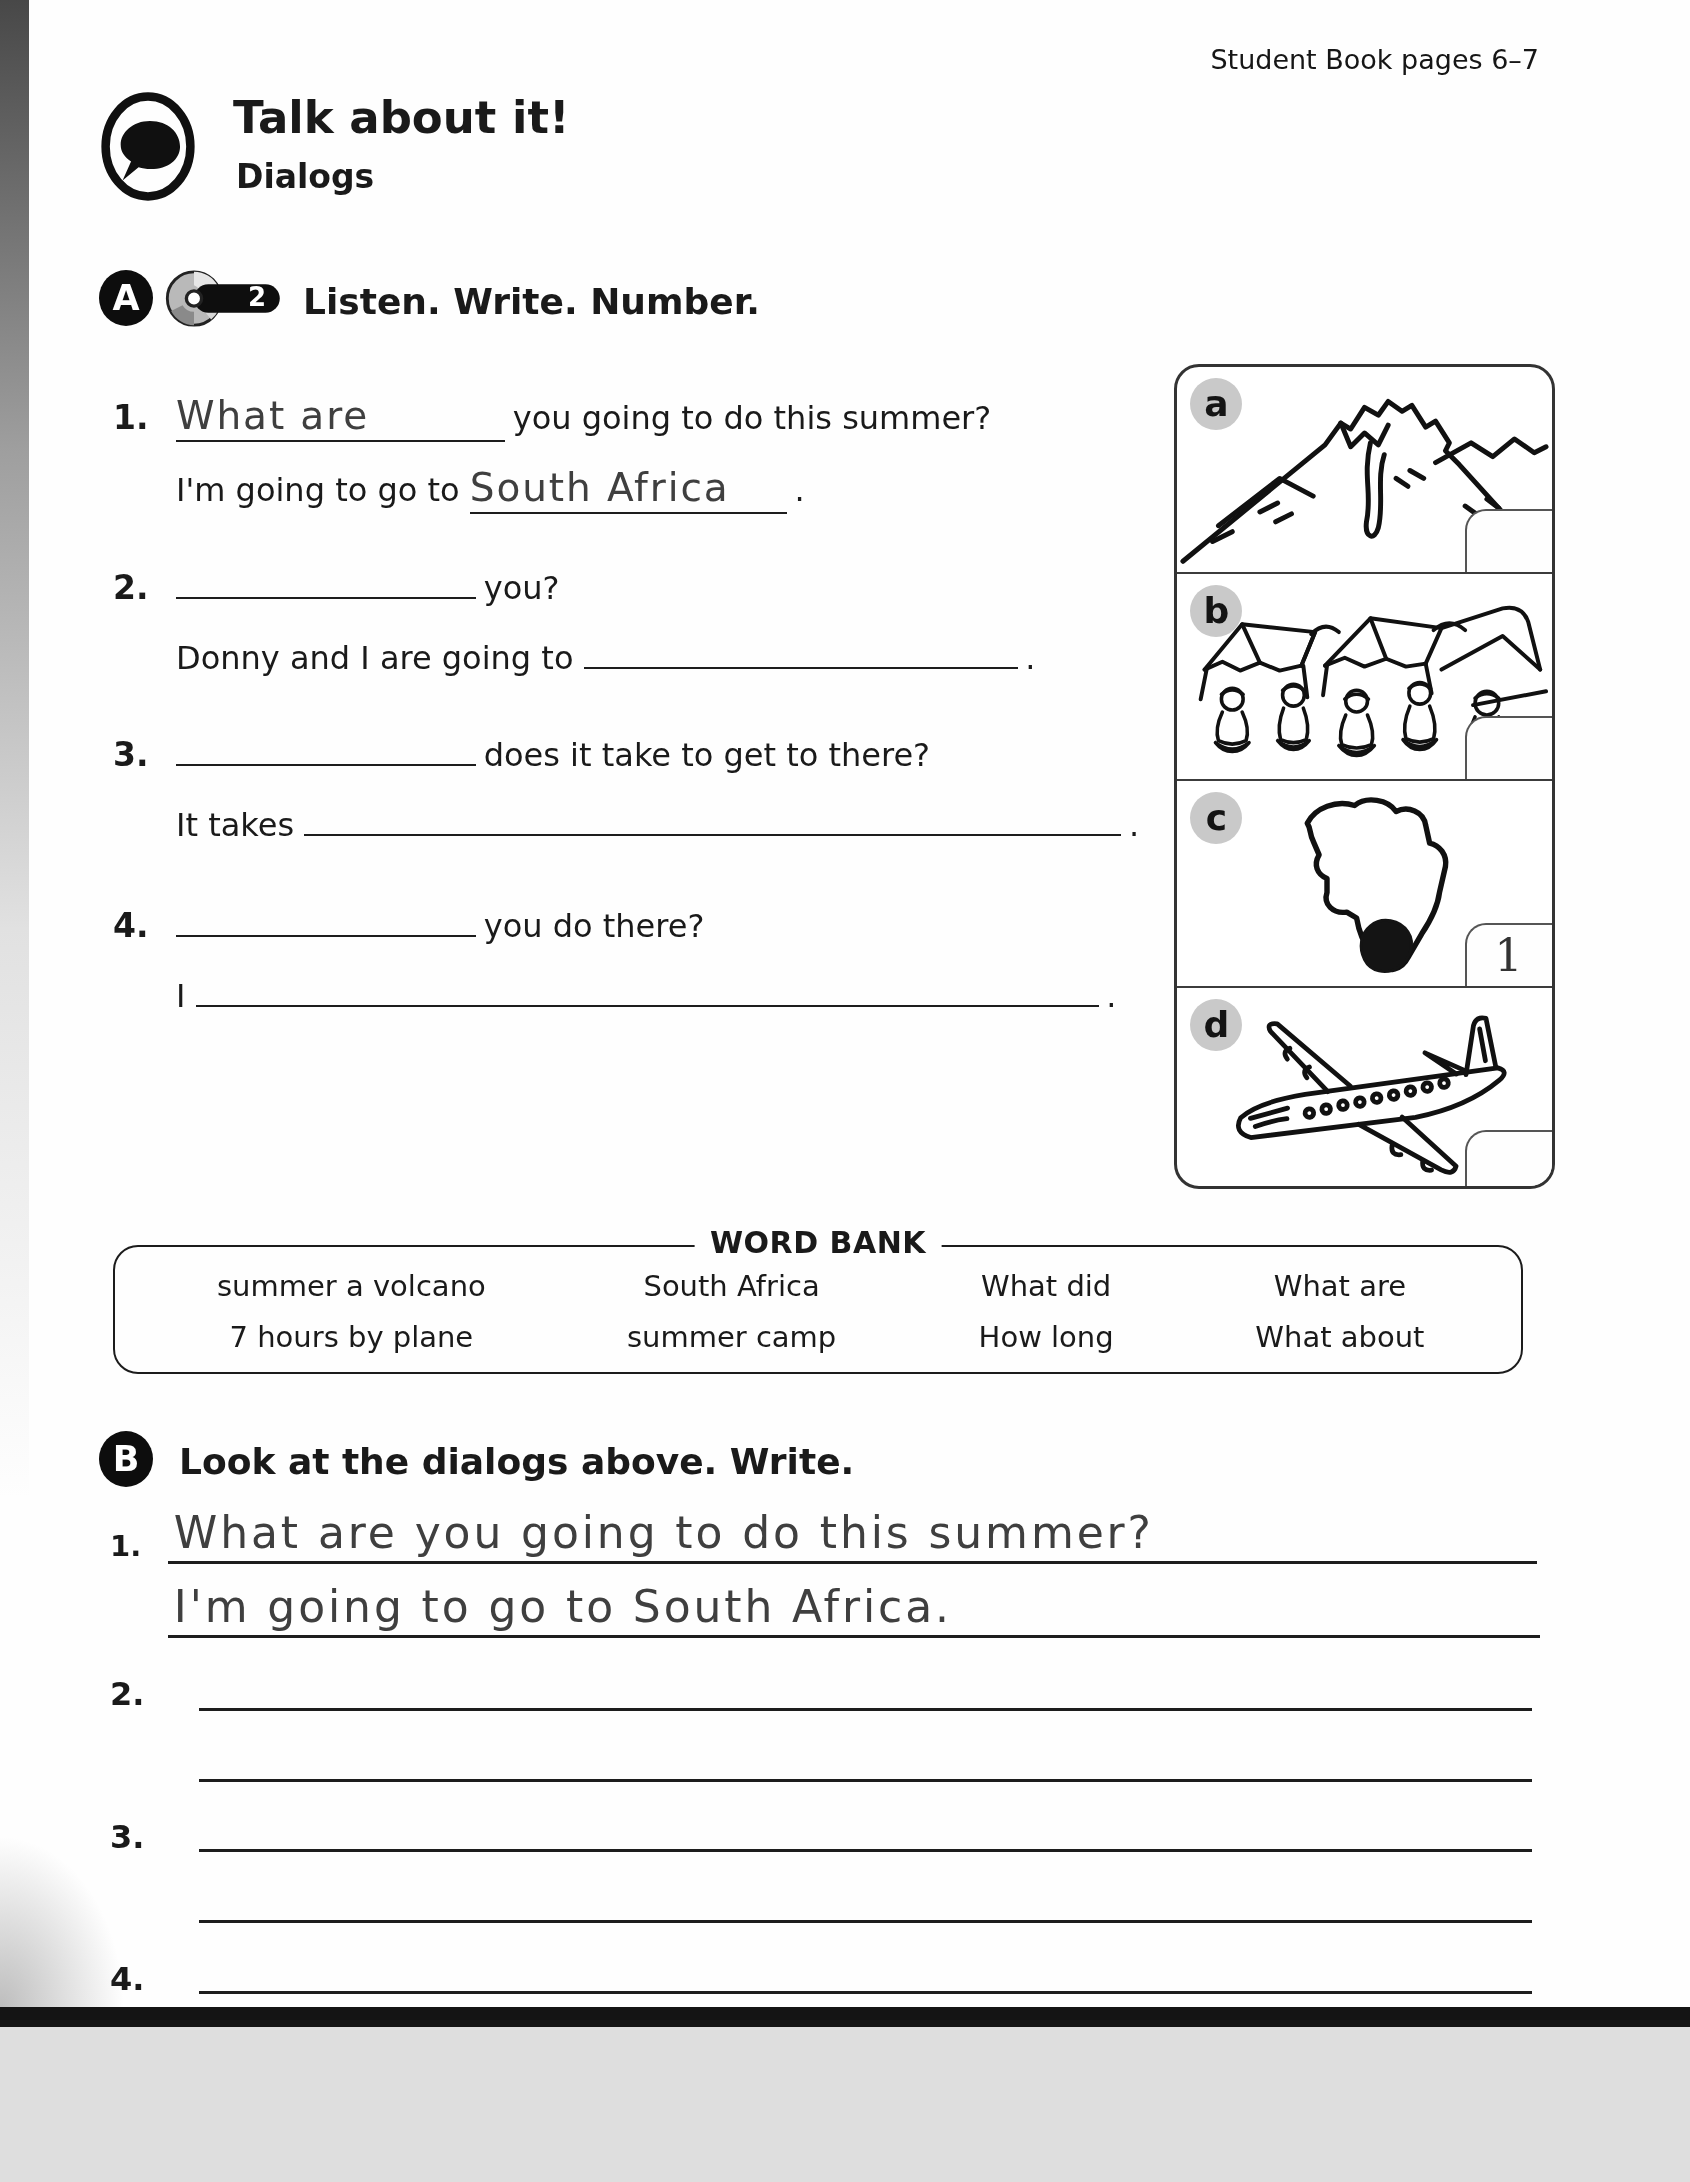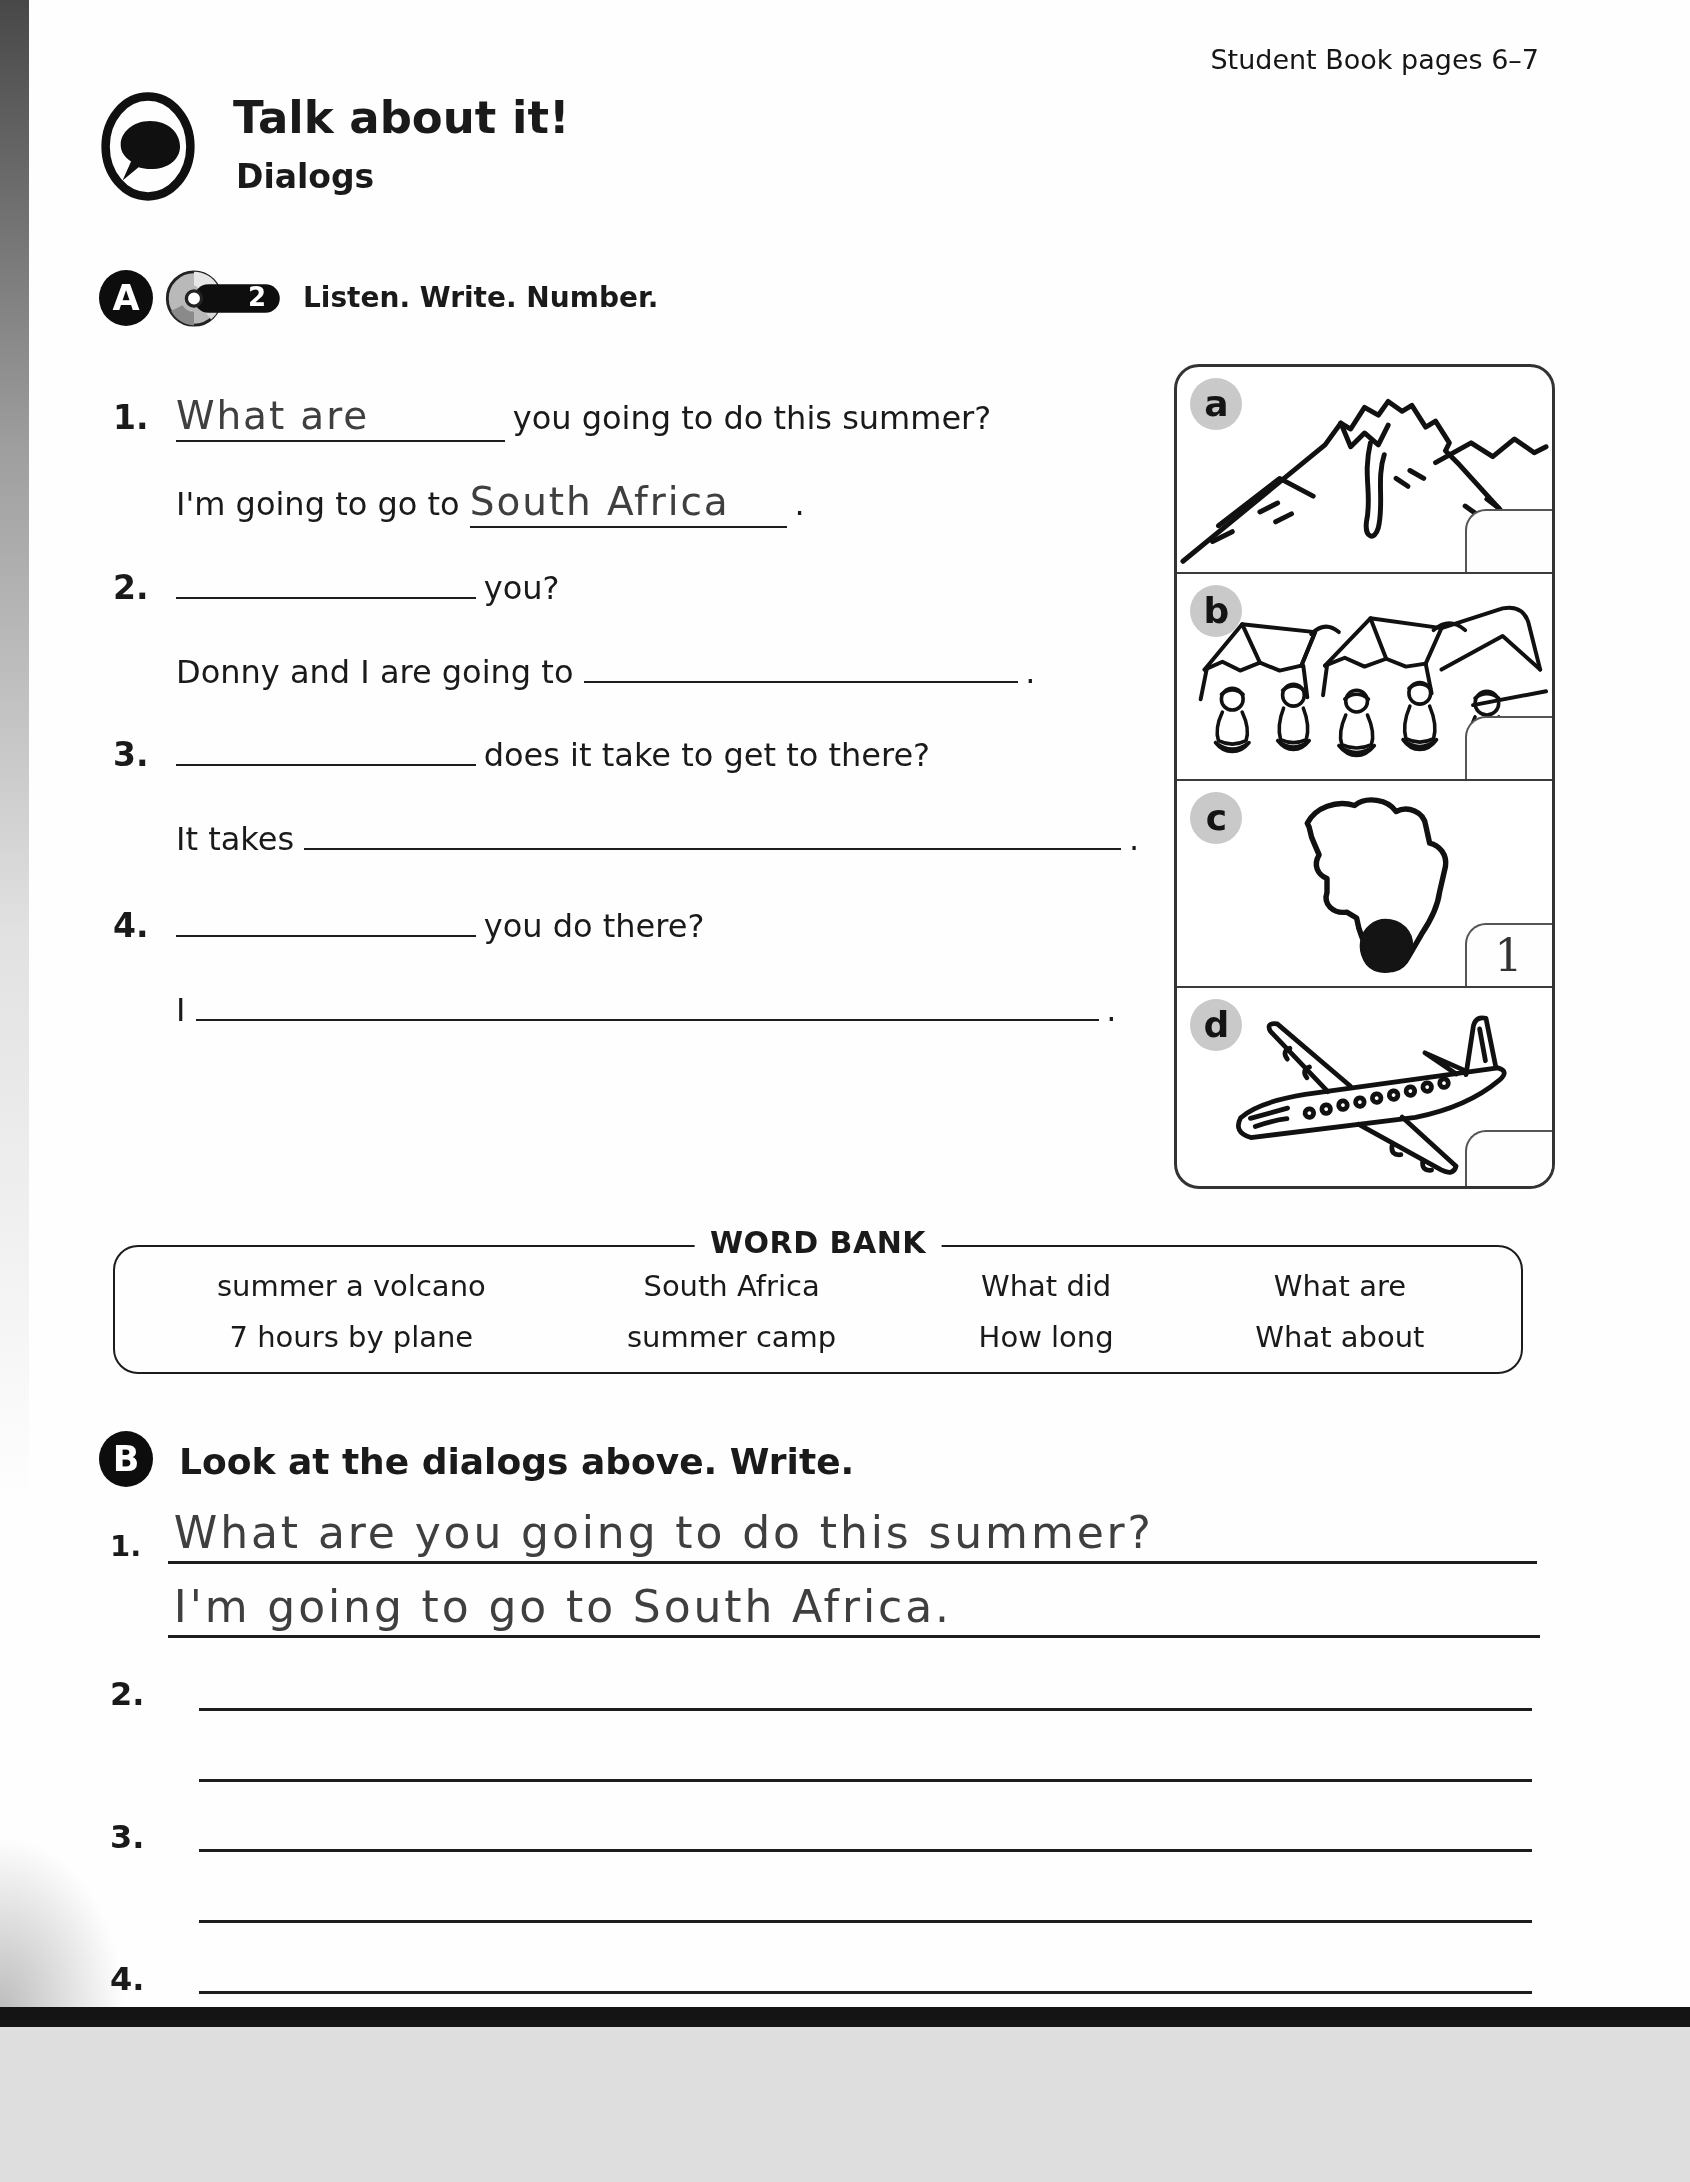--- a/index.html
+++ b/index.html
@@ -24,32 +24,32 @@
   .header-note { top:44px; right:152px; font-size:27px; color:#161616; }
   .logo { top:88px; left:99px; width:98px; height:117px; }
   .lesson-title { top:91px; left:233px; font-size:45px; font-weight:bold; }
   .lesson-subtitle { top:157px; left:236px; font-size:33px; font-weight:bold; }
 
   .sec-circle { width:54px; height:56px; background:#0d0d0d; border-radius:50%;
     color:#fff; font-weight:bold; font-size:35px;
     display:flex; align-items:center; justify-content:center; }
   .secA-circle { top:270px; left:99px; }
   .secB-circle { top:1431px; left:99px; }
-  .secA-instr { top:281px; left:303px; font-size:28px; font-weight:bold; }
+  .secA-instr { top:281px; left:303px; font-size:36px; font-weight:bold; }
   .secB-instr { top:1441px; left:179px; font-size:36px; font-weight:bold; }
 
   
   .cd-wrap { top:268px; left:163px; width:123px; height:61px; }
   .cd-num { position:absolute; left:75px; top:14.4px; width:38px; text-align:center;
     color:#fff; font-size:26px; font-weight:bold; }
 
   
   .qa { position:absolute; left:113px; white-space:nowrap; }
   .qa .row { font-size:32px; line-height:44px; white-space:nowrap;margin-top:36px; }
-  .qa .row.ans { padding-left:63px; margin-top:40px; }
+  .qa .row.ans { padding-left:63px; margin-top:26px; }
   .qa .num { display:inline-block; width:63px; font-size:33px; font-weight:bold; }
   .blank { display:inline-block; border-bottom:2.9px solid #1d1d1d; min-height:5.8px; margin:0 7.7px 0 0; }
   .blank .handwriting { font-size:39px; line-height:38px; }
 
   
   .pics { position:absolute; left:1174px; top:364px; width:375px; height:819px;
     border:3.4px solid #333; border-radius:25px; overflow:hidden; background:#fff; }
   .pic-cell { position:relative; height:205px; }
   .pic-cell + .pic-cell { border-top:2.4px solid #3c3c3c; }
   .pic-badge { position:absolute; top:10.6px; left:13.4px; width:52px; height:52px;

